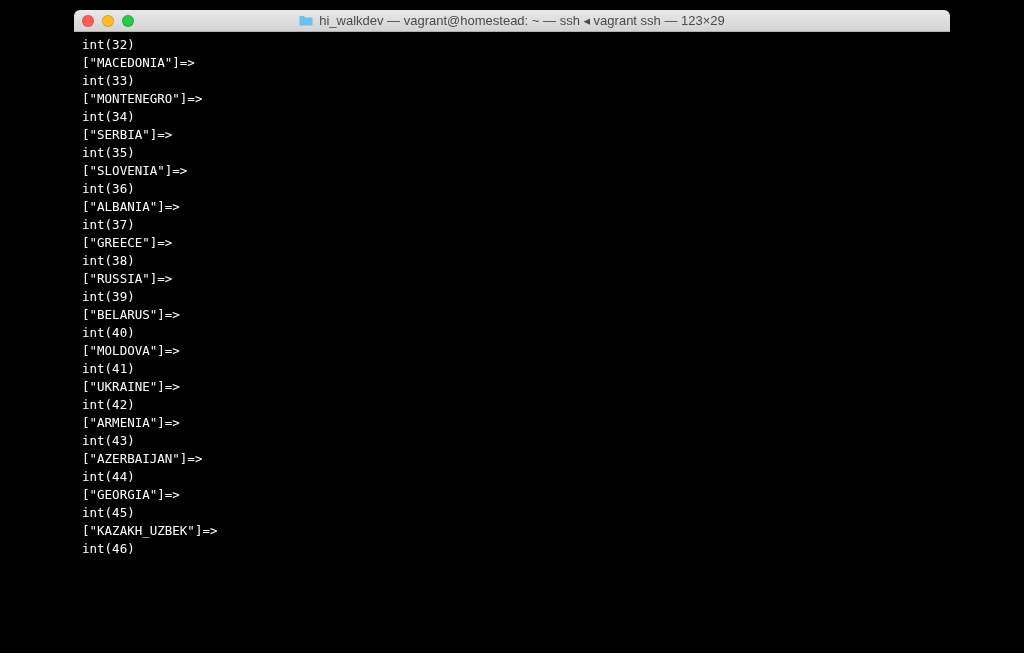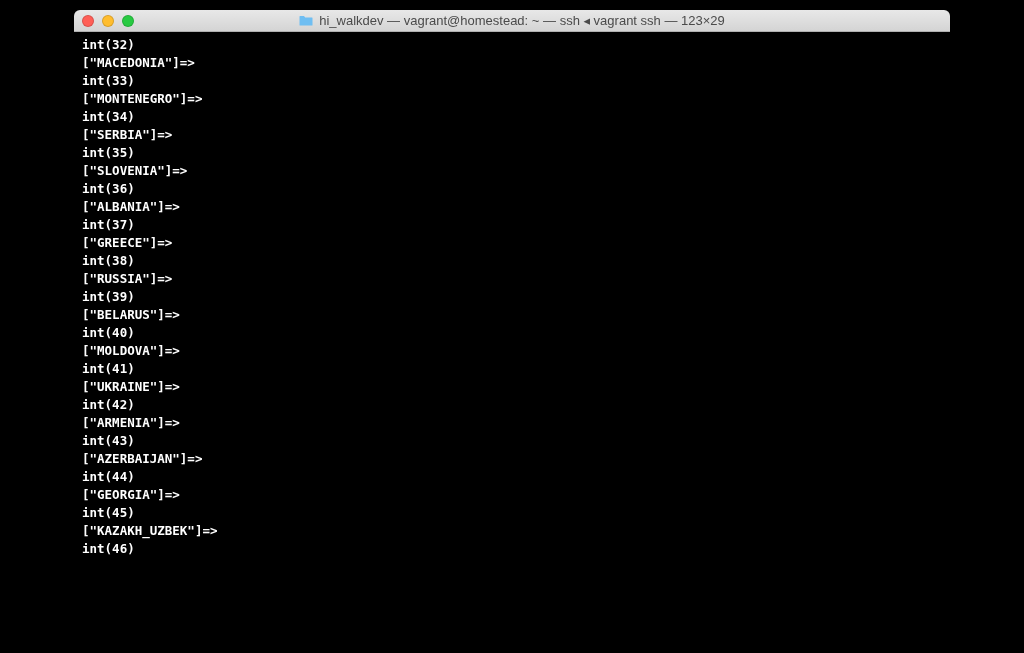--- a/index.html
+++ b/index.html
@@ -70,21 +70,21 @@
     }
     .terminal-body {
       background: #000;
       color: #fff;
       font-family: "Menlo", "Monaco", "Consolas", monospace;
       font-size: 12.5px;
       line-height: 18px;
       padding: 4px 8px 20px 8px;
       min-height: 540px;
       white-space: pre;
-      font-weight: bold;
+      font-weight: normal;
     }
     .terminal-line {
       display: block;
     }
   </style>
 </head>
 <body>
 
 <div class="terminal-window">
   <div class="title-bar">

